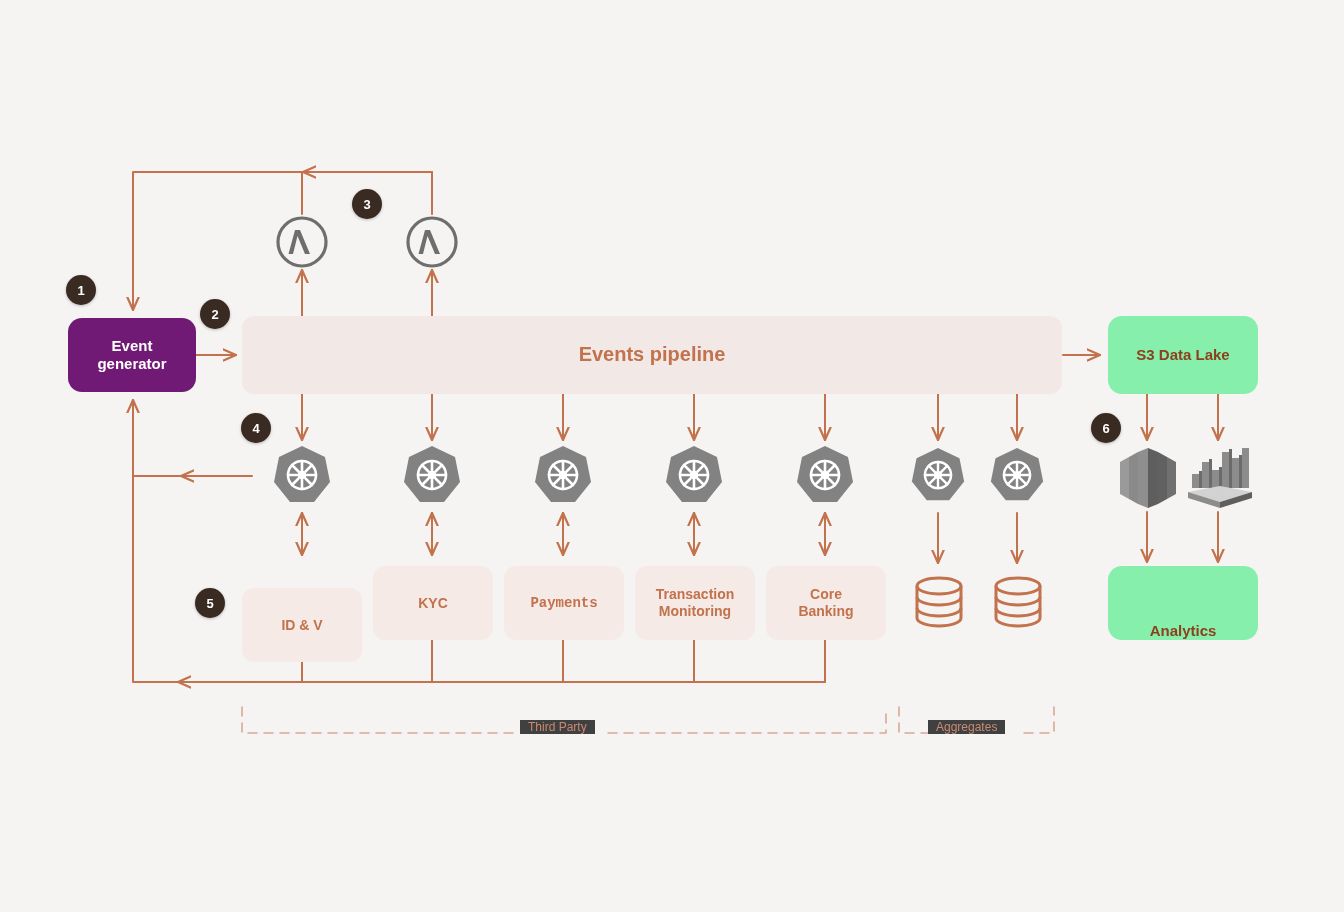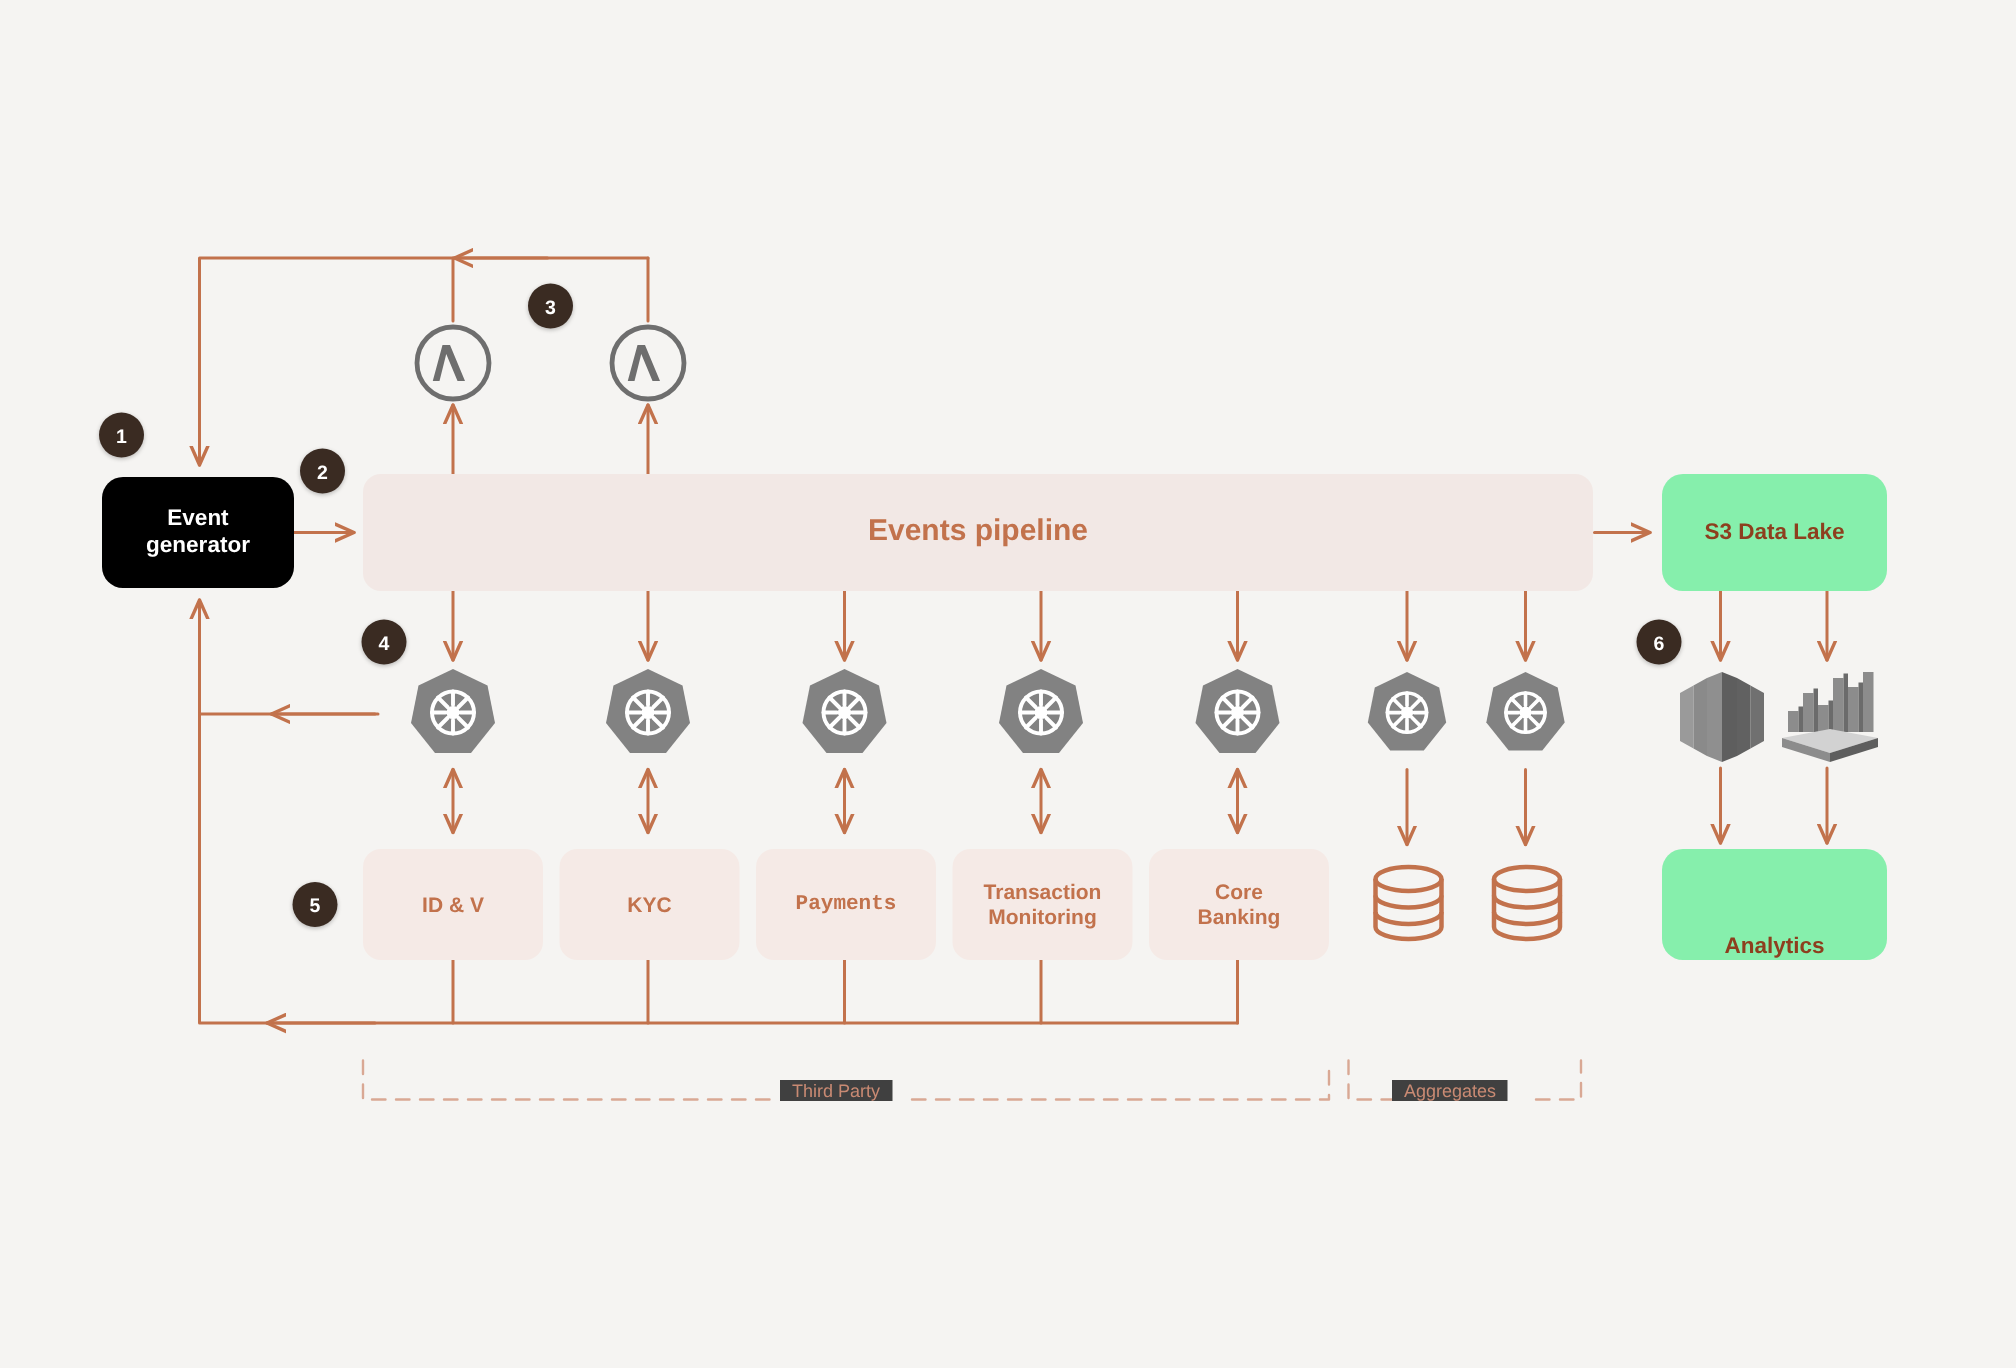--- a/index.html
+++ b/index.html
@@ -11,21 +11,21 @@
     position:relative;
   }
   #stage{position:absolute;inset:0;}
   svg#wires{position:absolute;left:0;top:0;width:1344px;height:912px;pointer-events:none;}
 
   .node{position:absolute;box-sizing:border-box;display:flex;align-items:center;justify-content:center;text-align:center;}
 
   .rbox{border-radius:12px;font-weight:bold;line-height:1.18;}
 
   .box-generator{
-    background:#000000;color:#ffffff;
+    background:#701a75;color:#ffffff;
     font-size:15px;border-radius:14px;
   }
   .box-pipeline{
     background:#f2e8e5;color:#c2724c;
     font-size:20px;border-radius:12px;
   }
   .box-salmon{
     background:#86efac;color:#8d3f1e;
     font-size:15px;border-radius:14px;
   }
@@ -128,21 +128,21 @@
   </div>
 
   <div class="node rbox box-salmon" style="left:1108px;top:316px;width:150px;height:78px;">
     <span>S3 Data Lake</span>
   </div>
 
   <div class="node rbox box-salmon" style="left:1108px;top:566px;width:150px;height:74px;align-items:flex-end;">
     <span>Analytics</span>
   </div>
 
-  <div class="node rbox box-service" style="left:242px;top:566px;width:120px;height:74px;">
+  <div class="node rbox box-service" style="left:242px;top:588px;width:120px;height:74px;">
     <div>
       <div>ID &amp; V</div>
       <div></div>
     </div>
   </div>
   <div class="node rbox box-service" style="left:373px;top:566px;width:120px;height:74px;">
     <div>
       <div>KYC</div>
       <div></div>
     </div>

